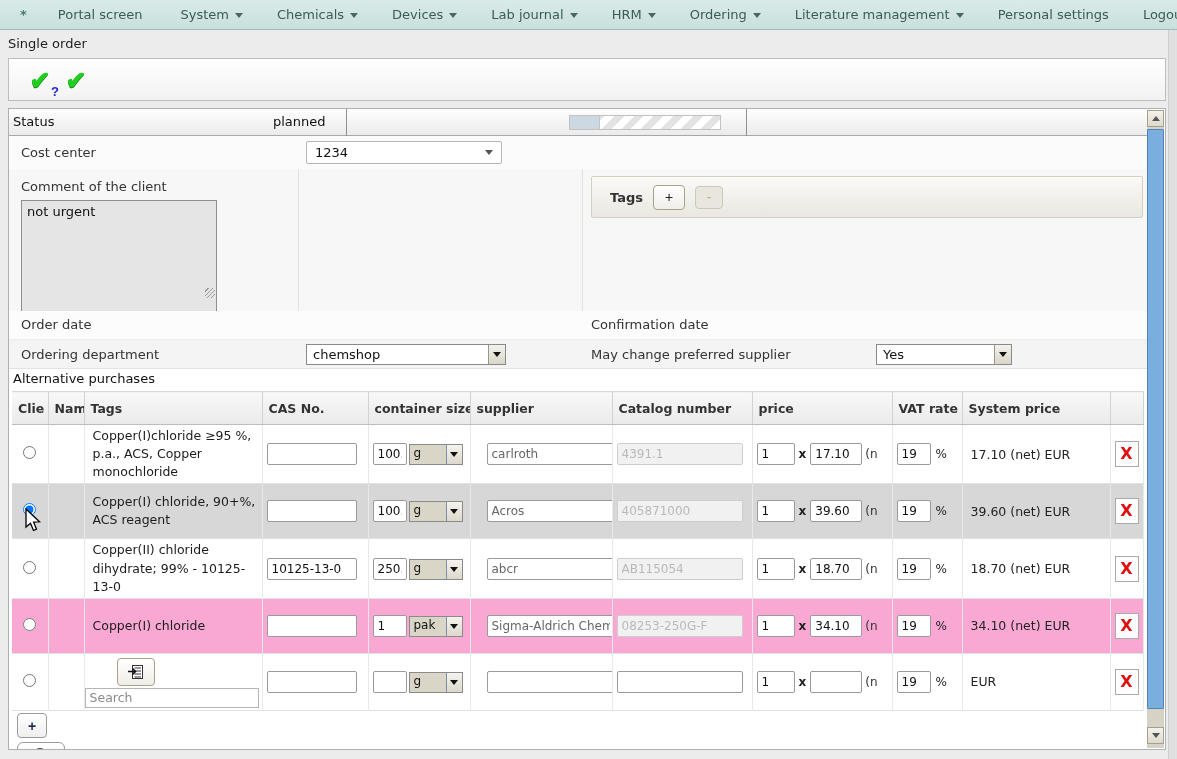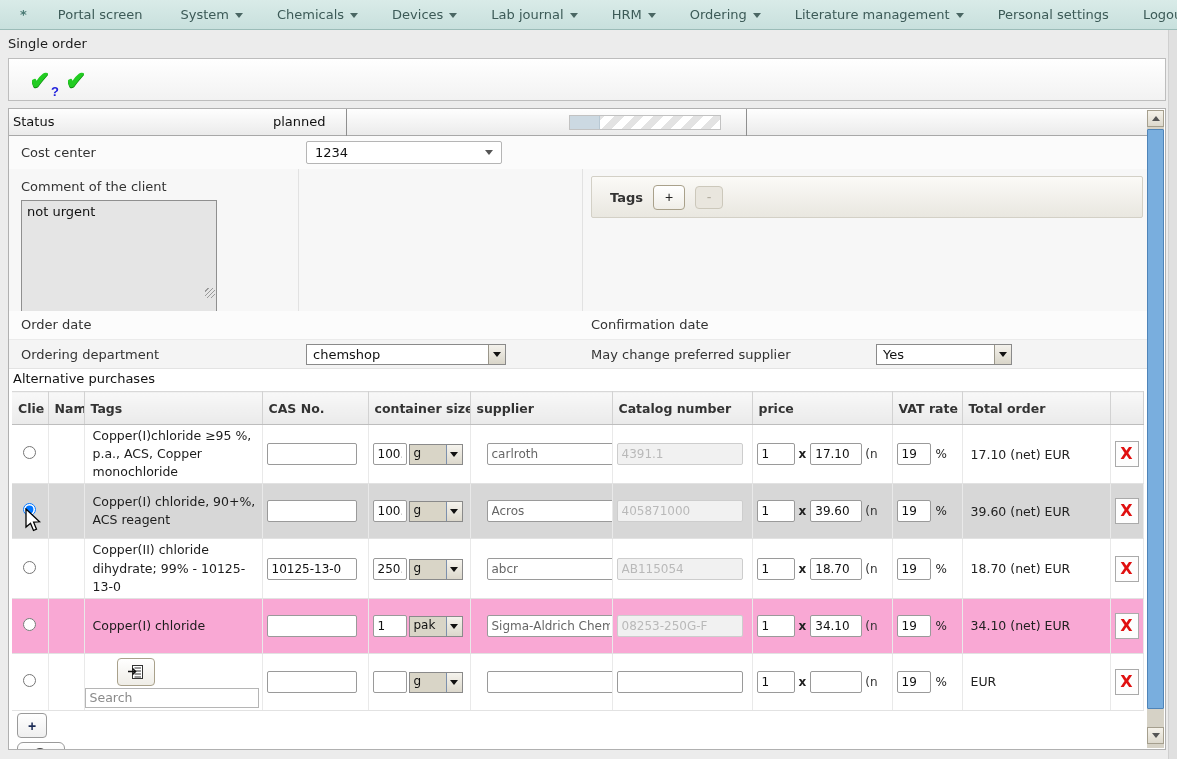--- a/index.html
+++ b/index.html
@@ -284,21 +284,21 @@
         <tr>
       <th>Clie</th>
       <th>Name</th>
       <th>Tags</th>
       <th>CAS No.</th>
       <th>container size</th>
       <th>supplier</th>
       <th>Catalog number</th>
       <th>price</th>
       <th>VAT rate</th>
-      <th>Total order</th>
+      <th>System price</th>
       <th></th>
     </tr>
 
     <tr style="height:58px">
       <td style="text-align:center"><input type="radio" name="altsel" class="radio" style=""></td>
       <td></td>
       <td class="c-name-cell">Copper(I)chloride ≥95 %, p.a., ACS, Copper monochloride</td>
       <td><input class="ti cas" value="" style=""></td>
       <td><input class="ti amt" value="100.0" style=""><span class="unitcombo">
               <span class="unitval">g</span>

